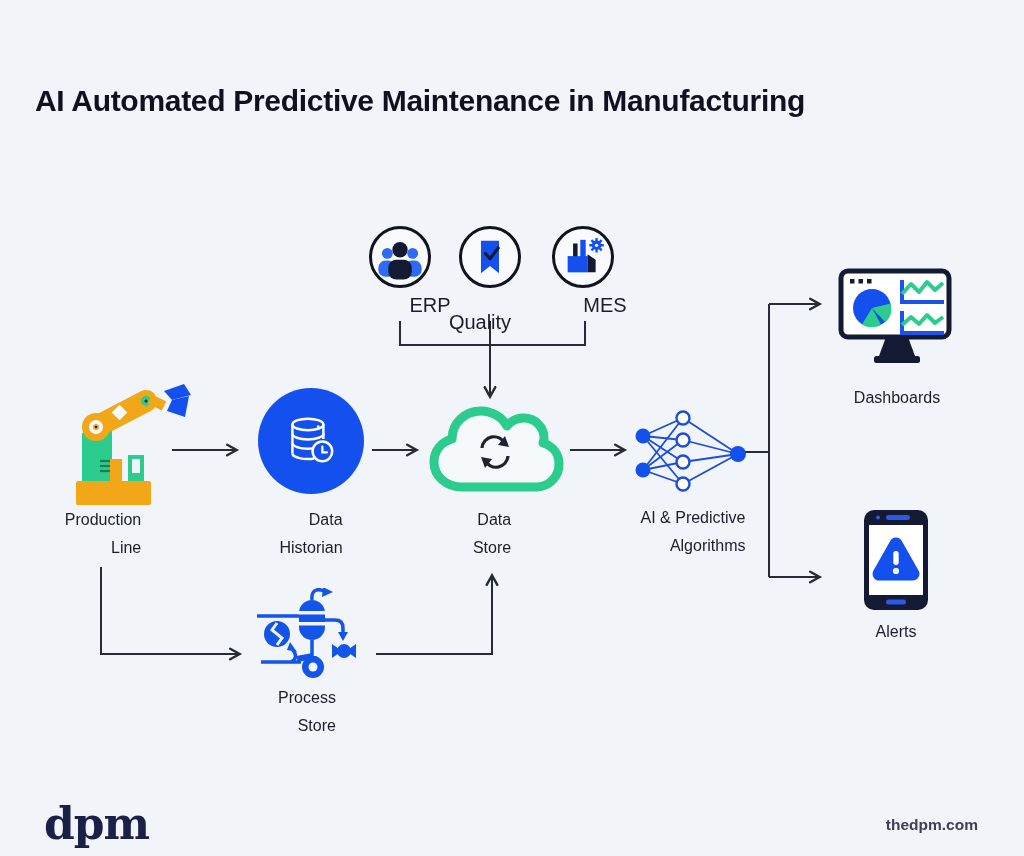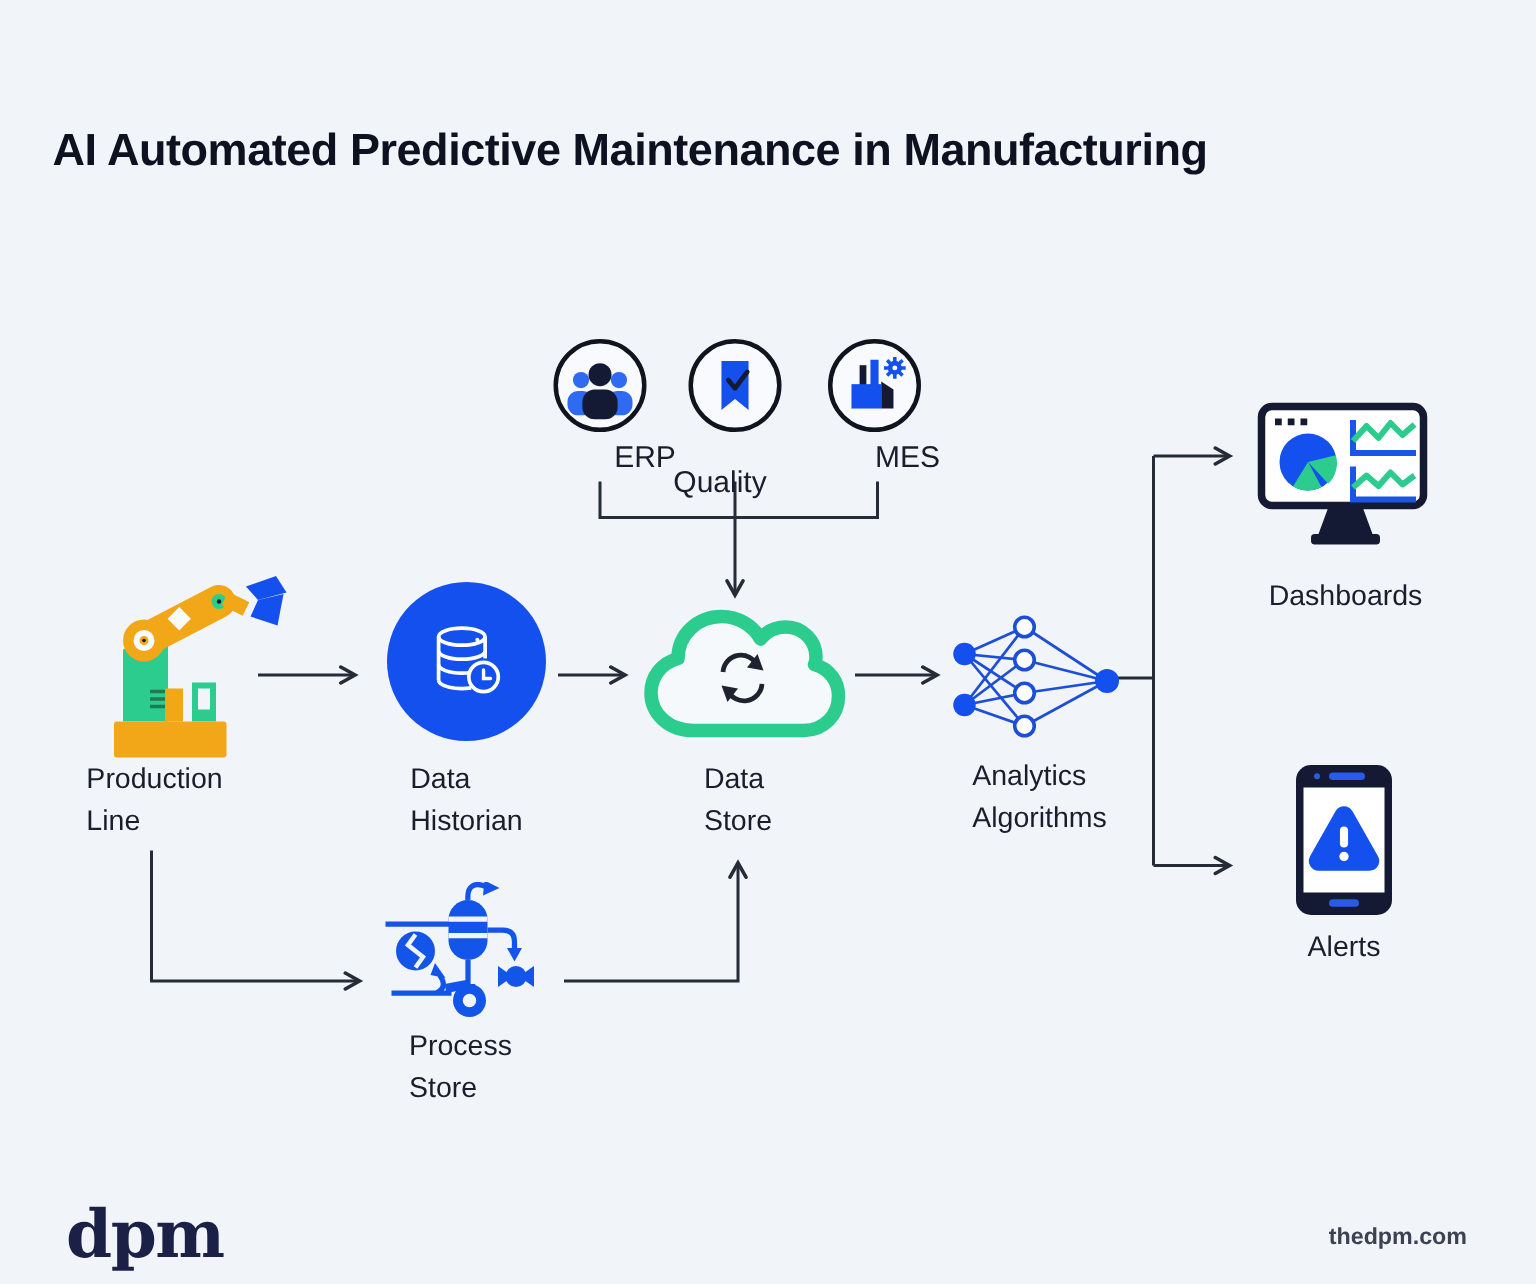--- a/index.html
+++ b/index.html
@@ -3,22 +3,22 @@
 <meta charset="utf-8">
 <style>
   html,body{margin:0;padding:0;background:#e8ebef;}
   .canvas{position:relative;width:1024px;height:856px;background:#f1f4f8;overflow:hidden;
           font-family:"Liberation Sans",sans-serif;}
   .title{position:absolute;top:84px;left:0;width:840px;text-align:center;
          font-size:30px;font-weight:800;letter-spacing:-.3px;color:#0e1120;}
   .src-circle{position:absolute;width:62px;height:62px;border-radius:50%;
               background:#f8fafd;border:3px solid #10141f;box-sizing:border-box;overflow:hidden;}
   .src-circle svg{position:absolute;left:0;top:0;}
-  .node-label{position:absolute;transform:translateX(-50%);text-align:left;
-              font-size:19px;line-height:28px;color:#1a1e2c;font-weight:500;white-space:nowrap;}
+  .node-label{position:absolute;transform:translateX(-50%);text-align:right;
+              font-size:16px;line-height:28px;color:#1a1e2c;font-weight:500;white-space:nowrap;}
   .src-label{position:absolute;transform:translateX(-50%);text-align:center;
              font-size:20px;color:#1a1e2c;font-weight:500;}
   .historian-circle{position:absolute;left:258px;top:388px;width:106px;height:106px;
                     border-radius:50%;background:#1350ee;display:flex;align-items:center;justify-content:center;}
   .abs{position:absolute;}
   .footer-logo{position:absolute;left:44px;top:798px;font-family:"DejaVu Serif",serif;
                font-weight:800;font-size:44px;color:#1b2046;letter-spacing:-1px;}
   .footer-site{position:absolute;right:46px;top:816px;font-size:15.5px;color:#3c4154;font-weight:bold;}
   svg{display:block;}
 </style>
@@ -221,21 +221,21 @@
   </div>
   <div class="node-label" style="left:311px;top:506px;">
     <div>Data</div>
     <div>Historian</div>
   </div>
   <div class="node-label" style="left:492px;top:506px;">
     <div>Data</div>
     <div>Store</div>
   </div>
   <div class="node-label" style="left:693px;top:504px;">
-    <div>Analytics</div>
+    <div>AI &amp; Predictive</div>
     <div>Algorithms</div>
   </div>
   <div class="node-label" style="left:897px;top:384px;">Dashboards</div>
   <div class="node-label" style="left:896px;top:618px;">Alerts</div>
   <div class="node-label" style="left:307px;top:684px;">
     <div>Process</div>
     <div>Store</div>
   </div>
 
   <div class="footer-logo">dpm</div>

